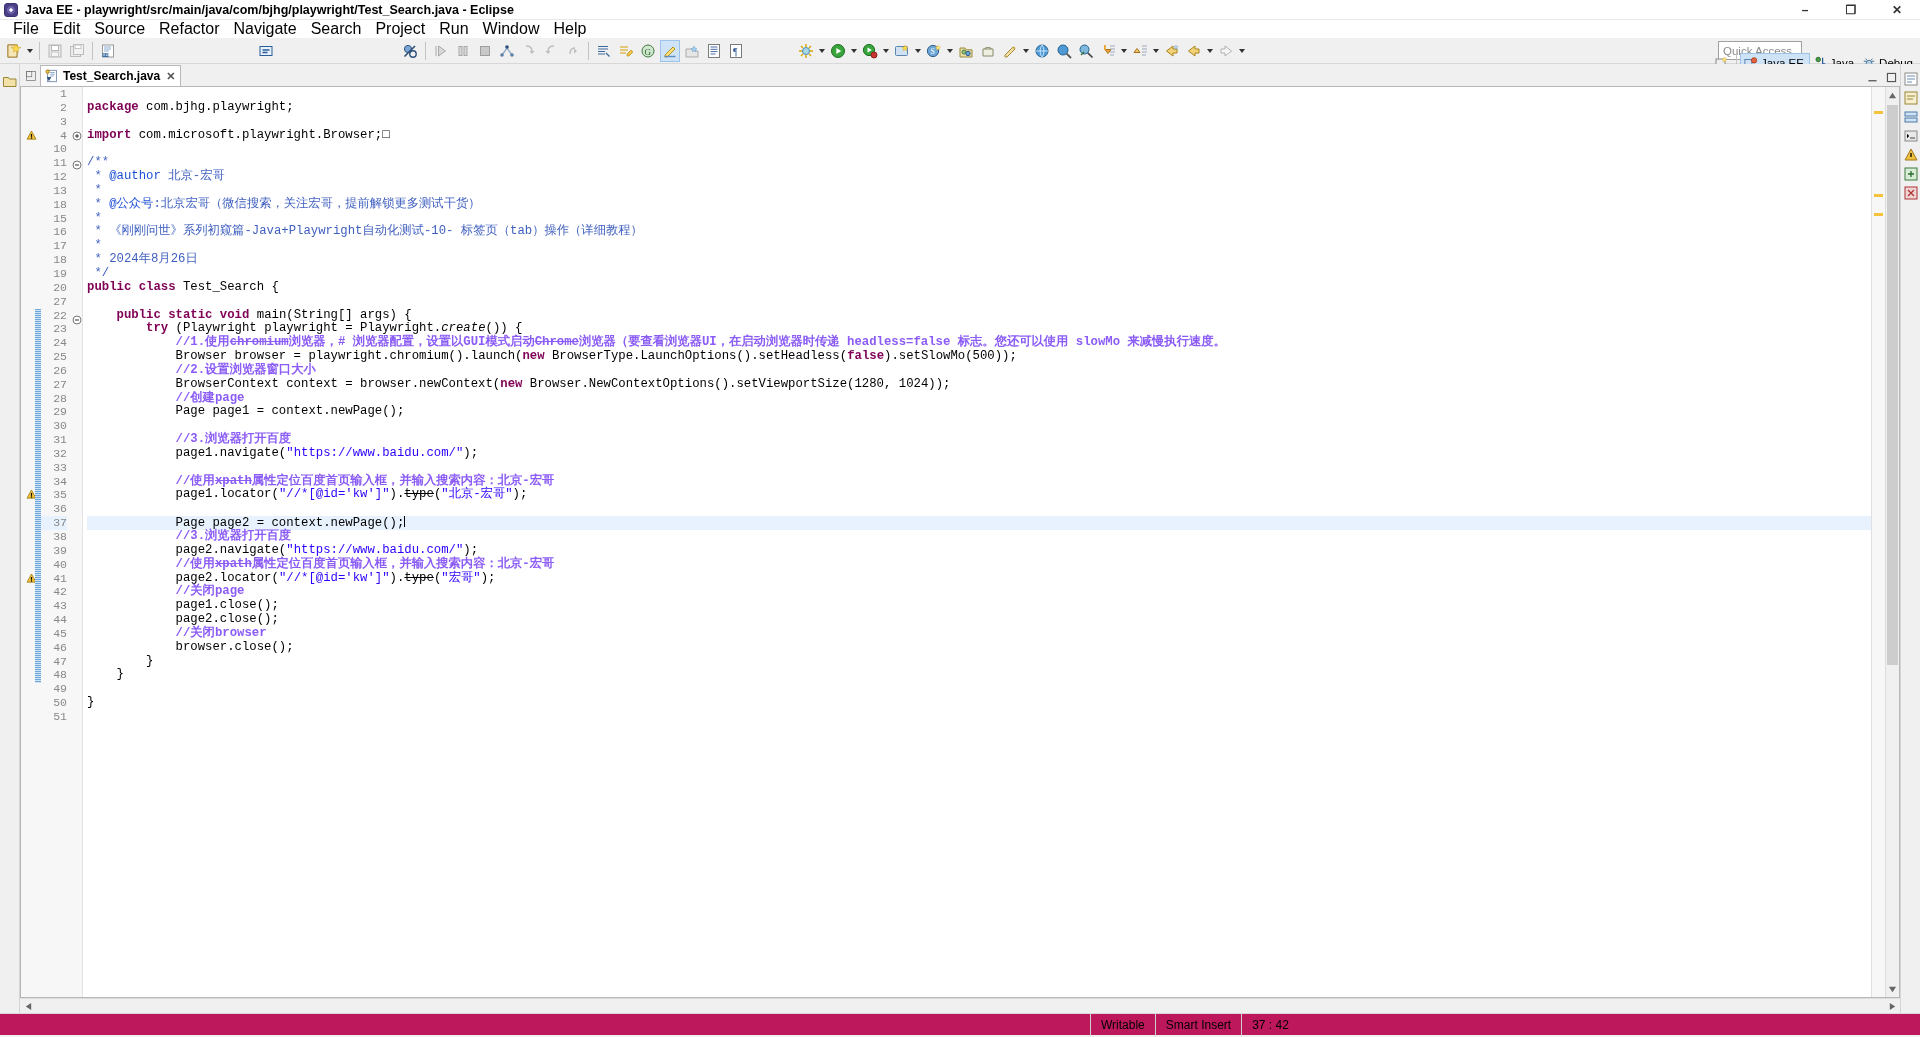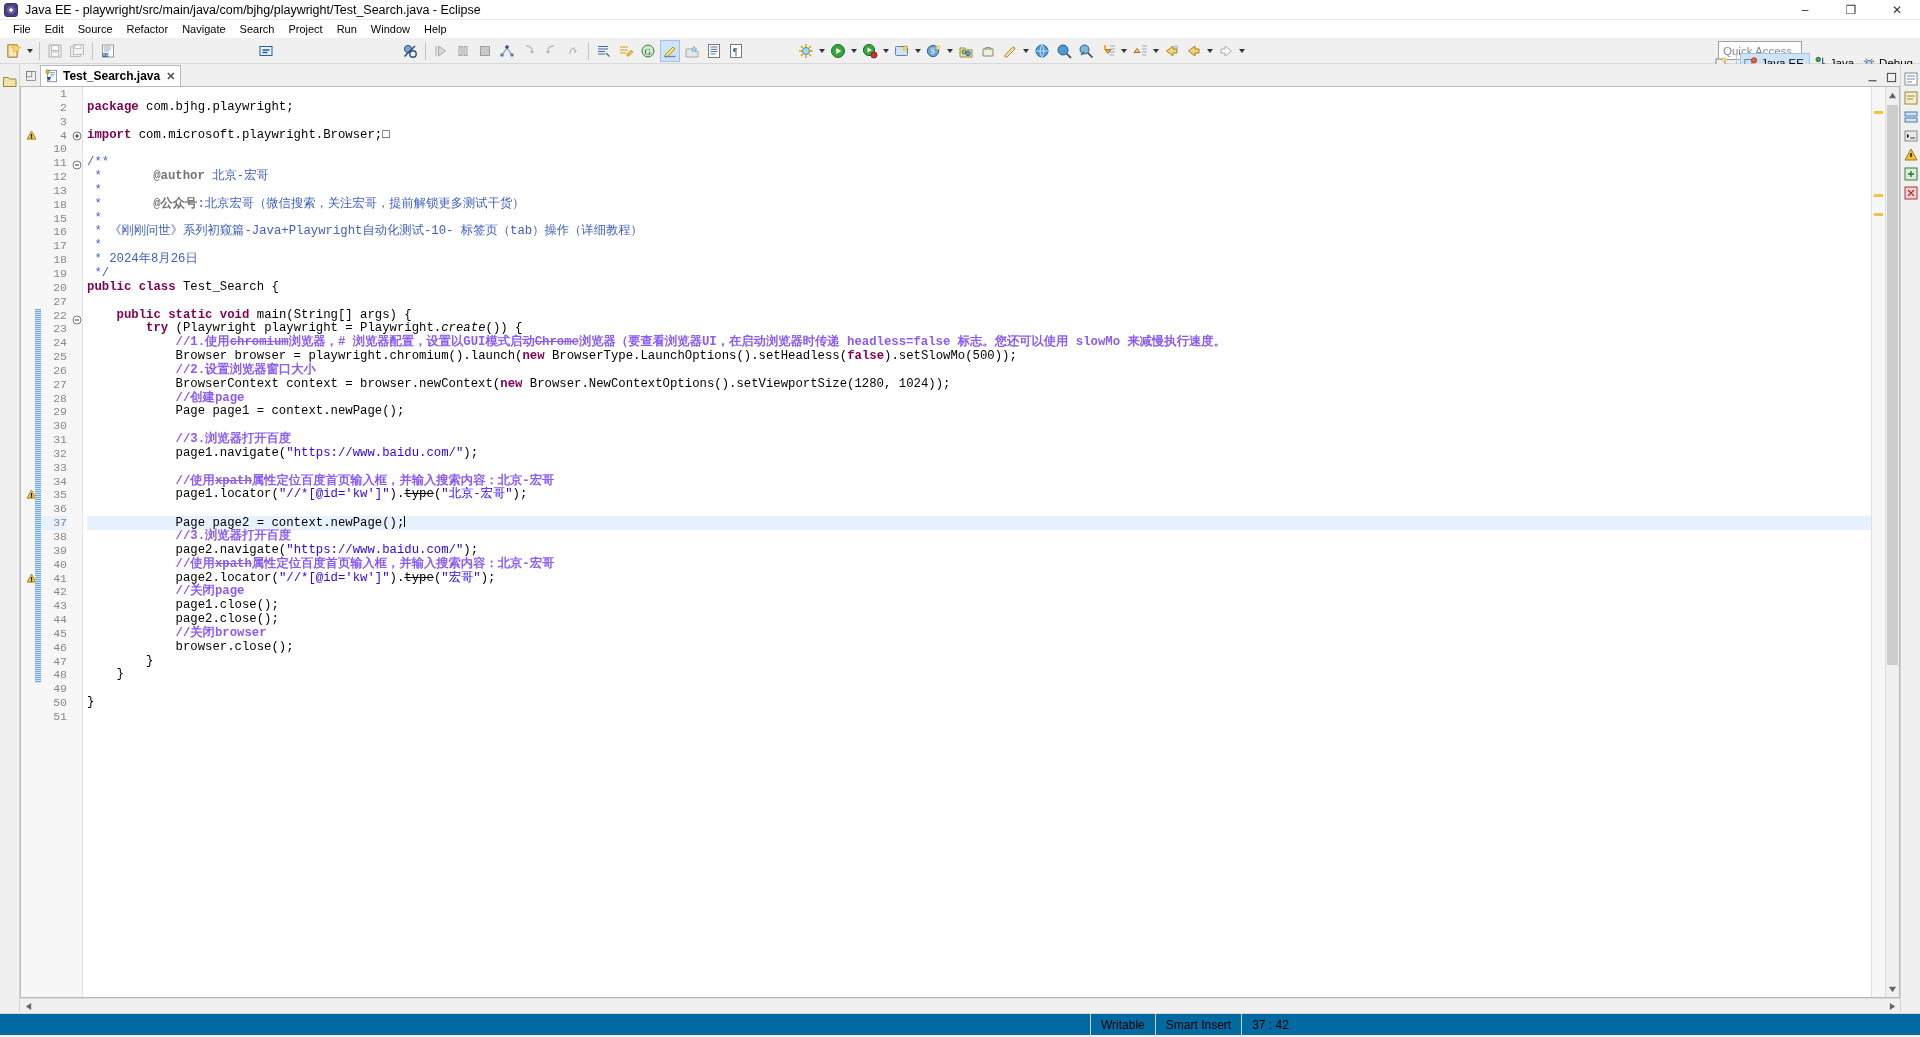--- a/index.html
+++ b/index.html
@@ -13,20 +13,21 @@
     color: #000;
   }
   
   .titlebar {
     height: 20px;
     background: #ffffff;
     display: flex;
     align-items: center;
     border-bottom: 1px solid #e8e8e8;
     position: relative;
+    font-weight: bold;
   }
   .titlebar-icon {
     width: 16px; height: 16px;
     margin-left: 4px; margin-right: 5px;
     position: relative;
     flex: 0 0 auto;
   }
   .tb-gear {
     width: 14px; height: 14px;
     border-radius: 3px;
@@ -47,21 +48,21 @@
     width: 46px; height: 20px;
     display: flex; align-items: center; justify-content: center;
     font-size: 12px; color: #333;
   }
   
   .menubar {
     height: 18px;
     background: #ffffff;
     display: flex; align-items: center;
     padding-left: 6px;
-    font-size: 11px;
+    font-size: 16px;
   }
   .menu-item {
     padding: 1px 7px;
     white-space: nowrap;
     color: #000;
   }
   
   .toolbar {
     height: 26px;
     background: #f0f0f0;
@@ -215,21 +216,21 @@
     overflow: hidden;
   }
   .ln { height: 13.85px; line-height: 13.85px; }
   .num-col .ln { height: 13.85px; line-height: 13.85px; }
   .marker-col .ln, .fold-col .ln { height:13.85px; line-height:13.85px; position: relative;}
   
   .kw   { color: #7f0055; font-weight: bold; }
   .str  { color: #2a00ff; }
   .cmt  { color: #8b5cf6; font-weight: bold; }
   .jdoc { color: #3f5fbf; }
-  .jtag { color: #737373; font-weight: bold; margin-left: 44px; }
+  .jtag { color: #1d4ed8; font-weight: normal; }
   .stat { font-style: italic; }
   .dep  { text-decoration: line-through; }
   .plain{ color: #000; }
   .caret-line { background: #e8f2fe; }
   
   .vruler {
     width: 14px;
     background: #f7f7f7;
     border-left: 1px solid #e0e0e0;
     position: relative;
@@ -263,21 +264,21 @@
   .sh-thumb { position:absolute; left:16px; width:1430px; top:1px; bottom:1px; background:#f0f0f0;}
   .right-rail {
     width: 20px;
     background: #f0f0f0;
     border-left: 1px solid #d4d4d4;
     padding-top: 4px;
   }
   
   .statusbar {
     height: 22px;
-    background: #0369a1;
+    background: #be185d;
     display: flex; align-items: center;
     border-top: 1px solid #d8d8d8;
     font-size: 12px;
     position: relative;
   }
   .sb-left { flex: 0 0 1090px; display:flex; align-items:center; padding-left:6px; gap:10px;}
   .sb-cell {
     border-left: 1px solid #cfcfcf;
     height: 22px;
     display: flex; align-items: center;

